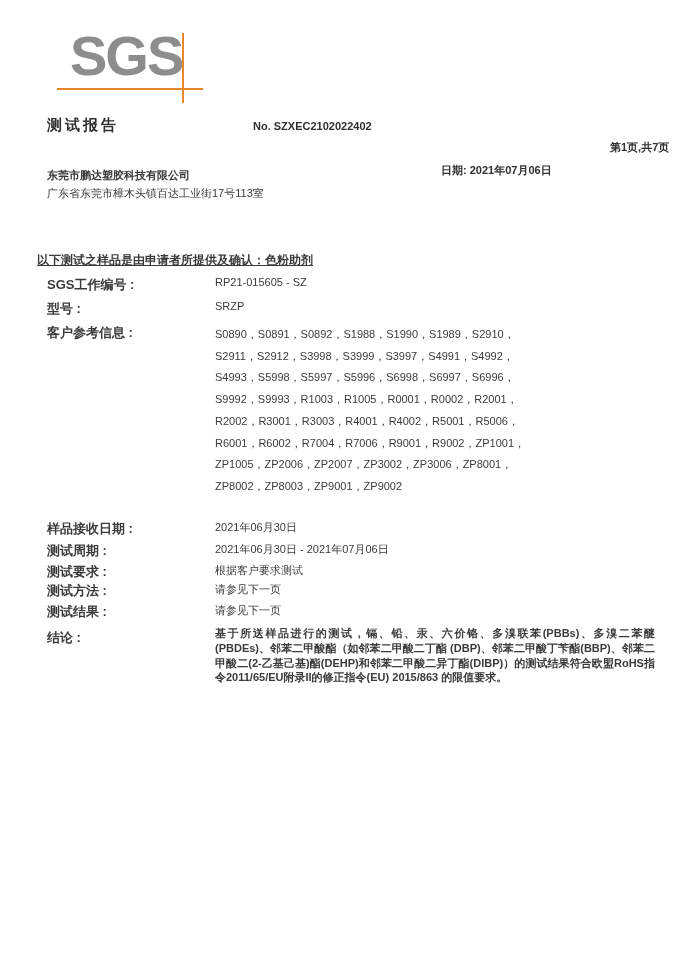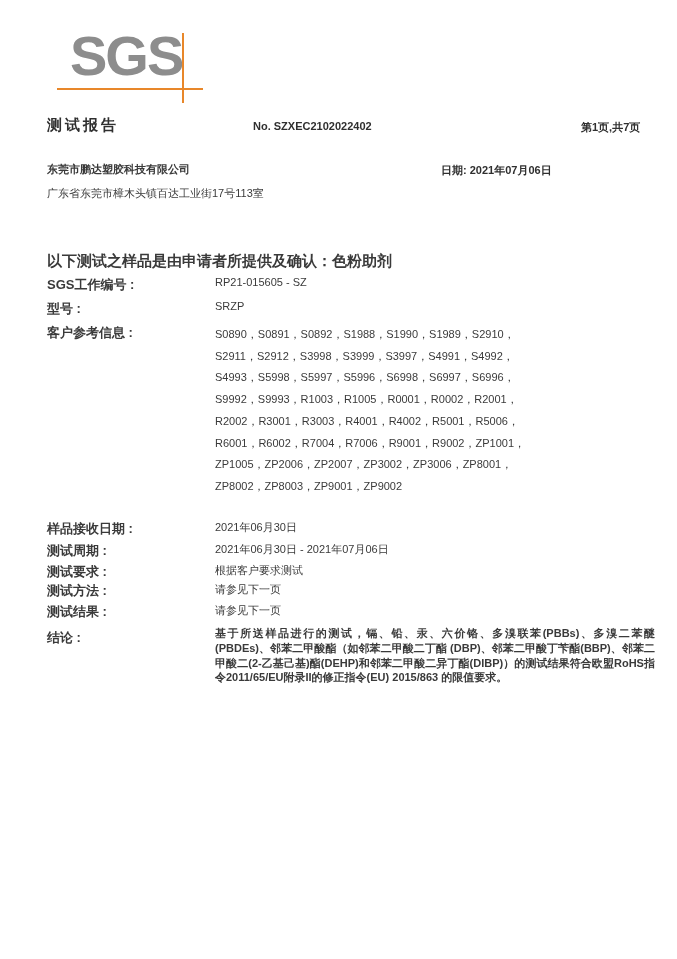--- a/index.html
+++ b/index.html
@@ -12,27 +12,27 @@
                color:#8d8d8d; letter-spacing:-2px; line-height:1; }
   .logo-hline { position:absolute; left:57px; top:88px; width:146px; height:2px; background:#e8872a; }
   .logo-vline { position:absolute; left:182px; top:33px; width:2px; height:70px; background:#e8872a; }
 
   
   .title { position:absolute; left:47px; top:116px; font-size:15px; font-weight:700;
            letter-spacing:3px; color:#2f2f2f; }
   .hdr { position:absolute; top:120px; font-size:11px; font-weight:600; color:#2f2f2f;padding-left:28px; }
   .report-no { left:225px; }
   .report-date { left:413px;margin-top:43px; }
-  .page-info { left:553px; }
+  .page-info { left:582px;margin-top:20px; }
 
   
-  .applicant-name { position:absolute; left:47px; top:162px; font-size:11px; font-weight:600; }
+  .applicant-name { position:absolute; left:47px; top:168px; font-size:11px; font-weight:600; }
   .applicant-addr { position:absolute; left:47px; top:186px; font-size:11px; font-weight:400; }
 
-  .statement { position:absolute; left:47px; top:252px; font-size:15px; font-weight:600; }
+  .statement { position:absolute; left:37px; top:252px; font-size:12px; font-weight:600;text-decoration:underline; }
 
   .lbl { position:absolute; left:47px; font-size:13px; font-weight:600; }
   .val { position:absolute; left:215px; font-size:11px; font-weight:400; }
 
   .ref-lines div { line-height:21.7px; }
 
   .conclusion { position:absolute; left:215px; top:626px; width:440px; font-size:11px;
                 font-weight:600; line-height:14.8px; text-align:justify; }
 
   

